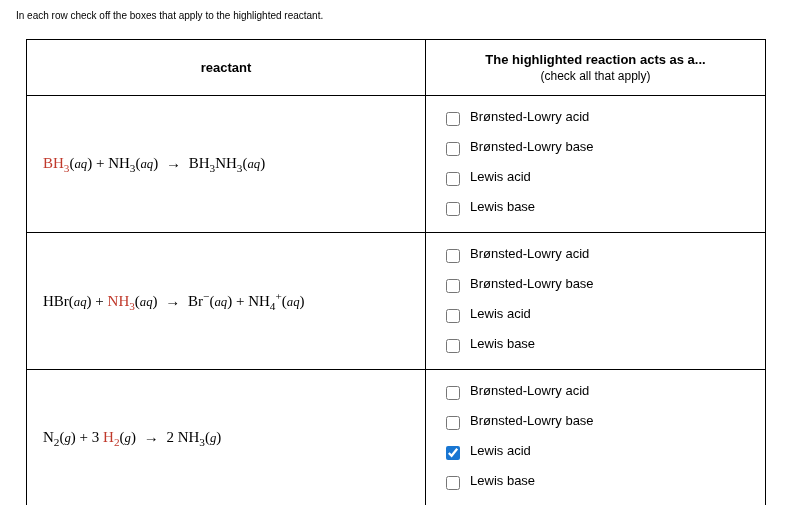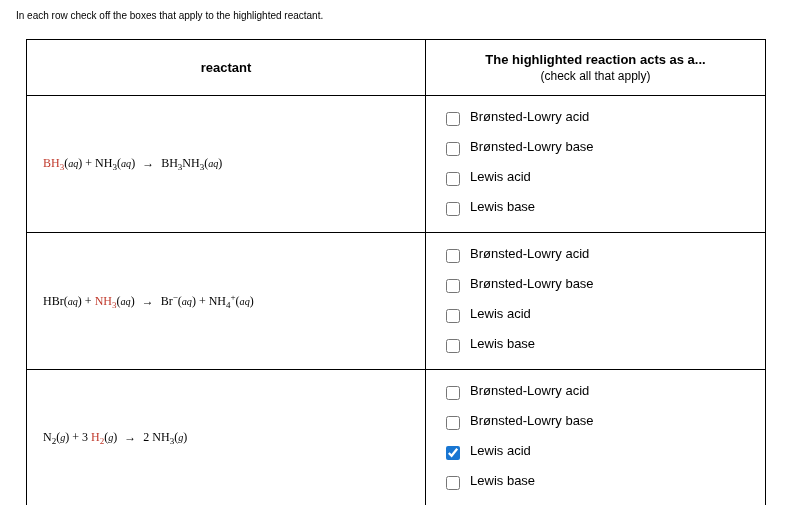--- a/index.html
+++ b/index.html
@@ -33,21 +33,21 @@
     }
     .th-sub {
       font-weight: normal;
       font-size: 12px;
       display: block;
       margin-top: 2px;
     }
     .reaction-cell {
       padding: 10px 16px;
       font-family: 'Times New Roman', serif;
-      font-size: 12px;
+      font-size: 15px;
       width: 54%;
     }
     .options-cell {
       padding: 8px 16px;
       width: 46%;
     }
     .option-row {
       display: flex;
       align-items: flex-start;
       padding: 5px 0;

